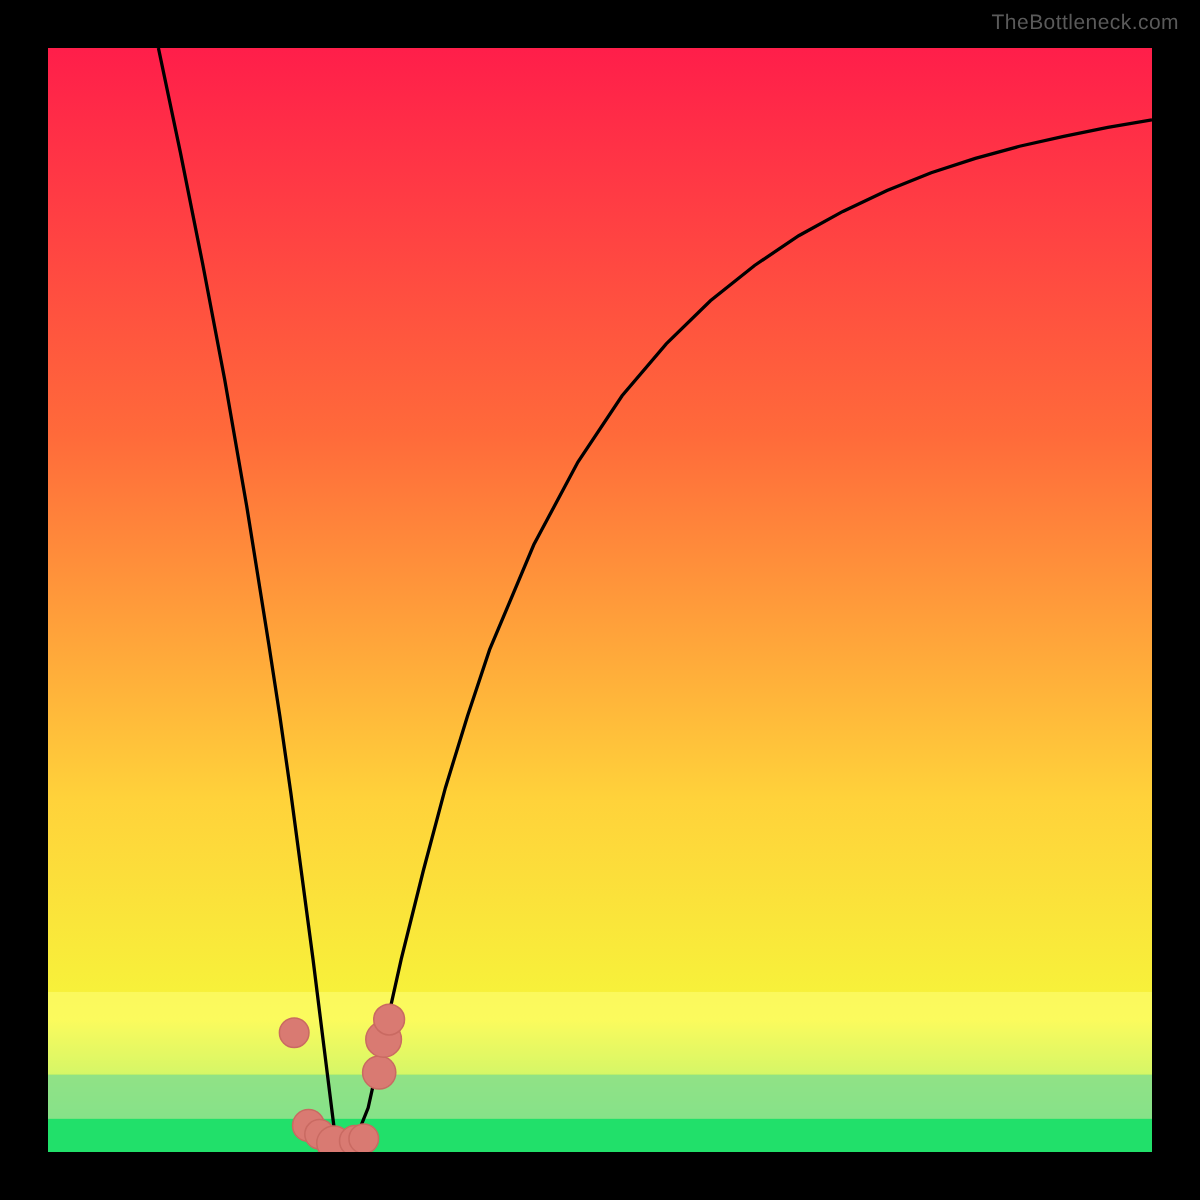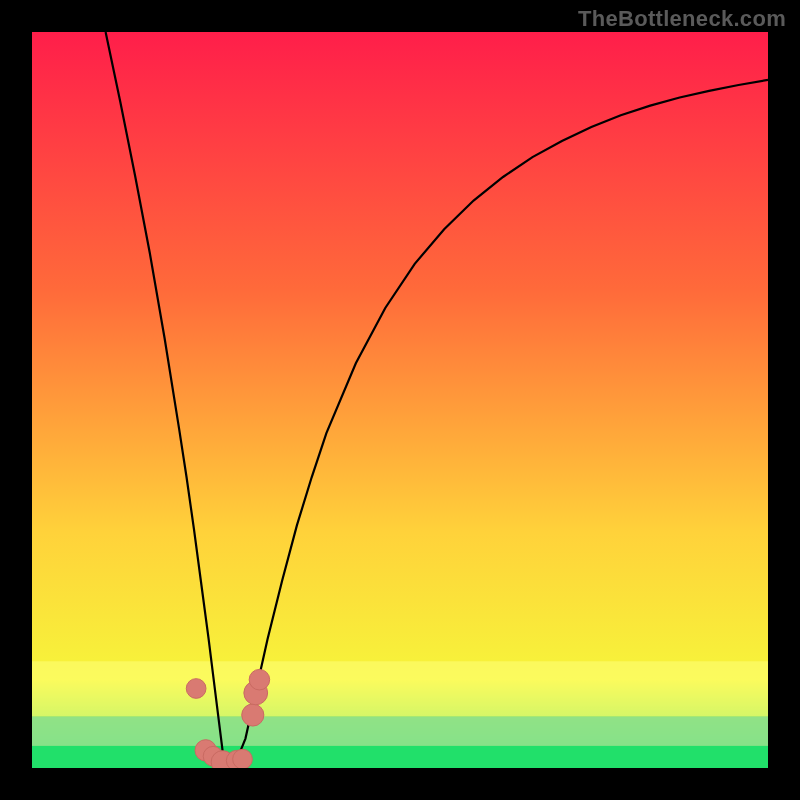--- a/index.html
+++ b/index.html
@@ -17,22 +17,22 @@
     top: 0;
     width: 800px;
     height: 800px;
     background: #000;
   }
   .watermark {
     position: absolute;
     top: 6px;
     right: 14px;
     color: #5a5a5a;
-    font-size: 22px;
-    font-weight: 700;
+    font-size: 14px;
+    font-weight: 400;
     letter-spacing: 0.3px;
     user-select: none;
   }
   .plot {
     position: absolute;
     left: 32px;
     top: 32px;
     width: 736px;
     height: 736px;
   }

